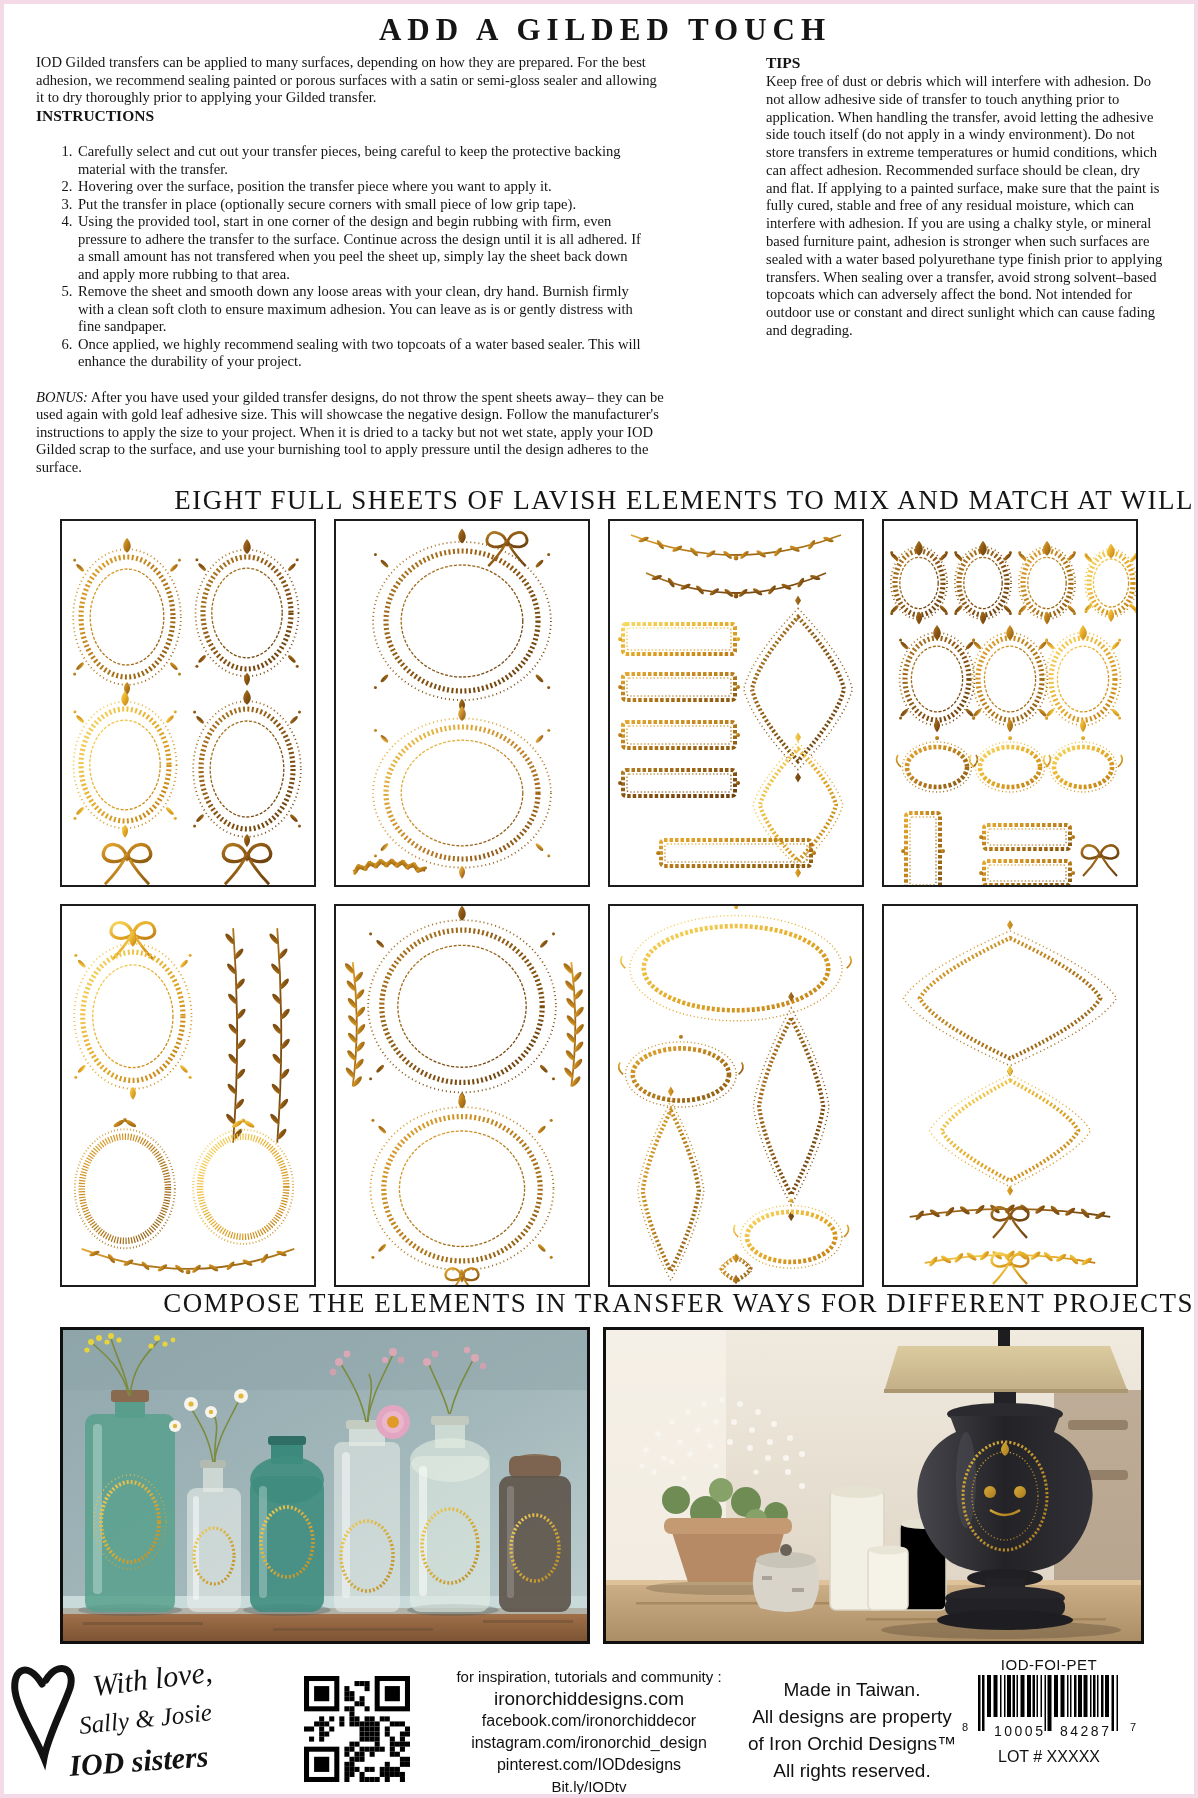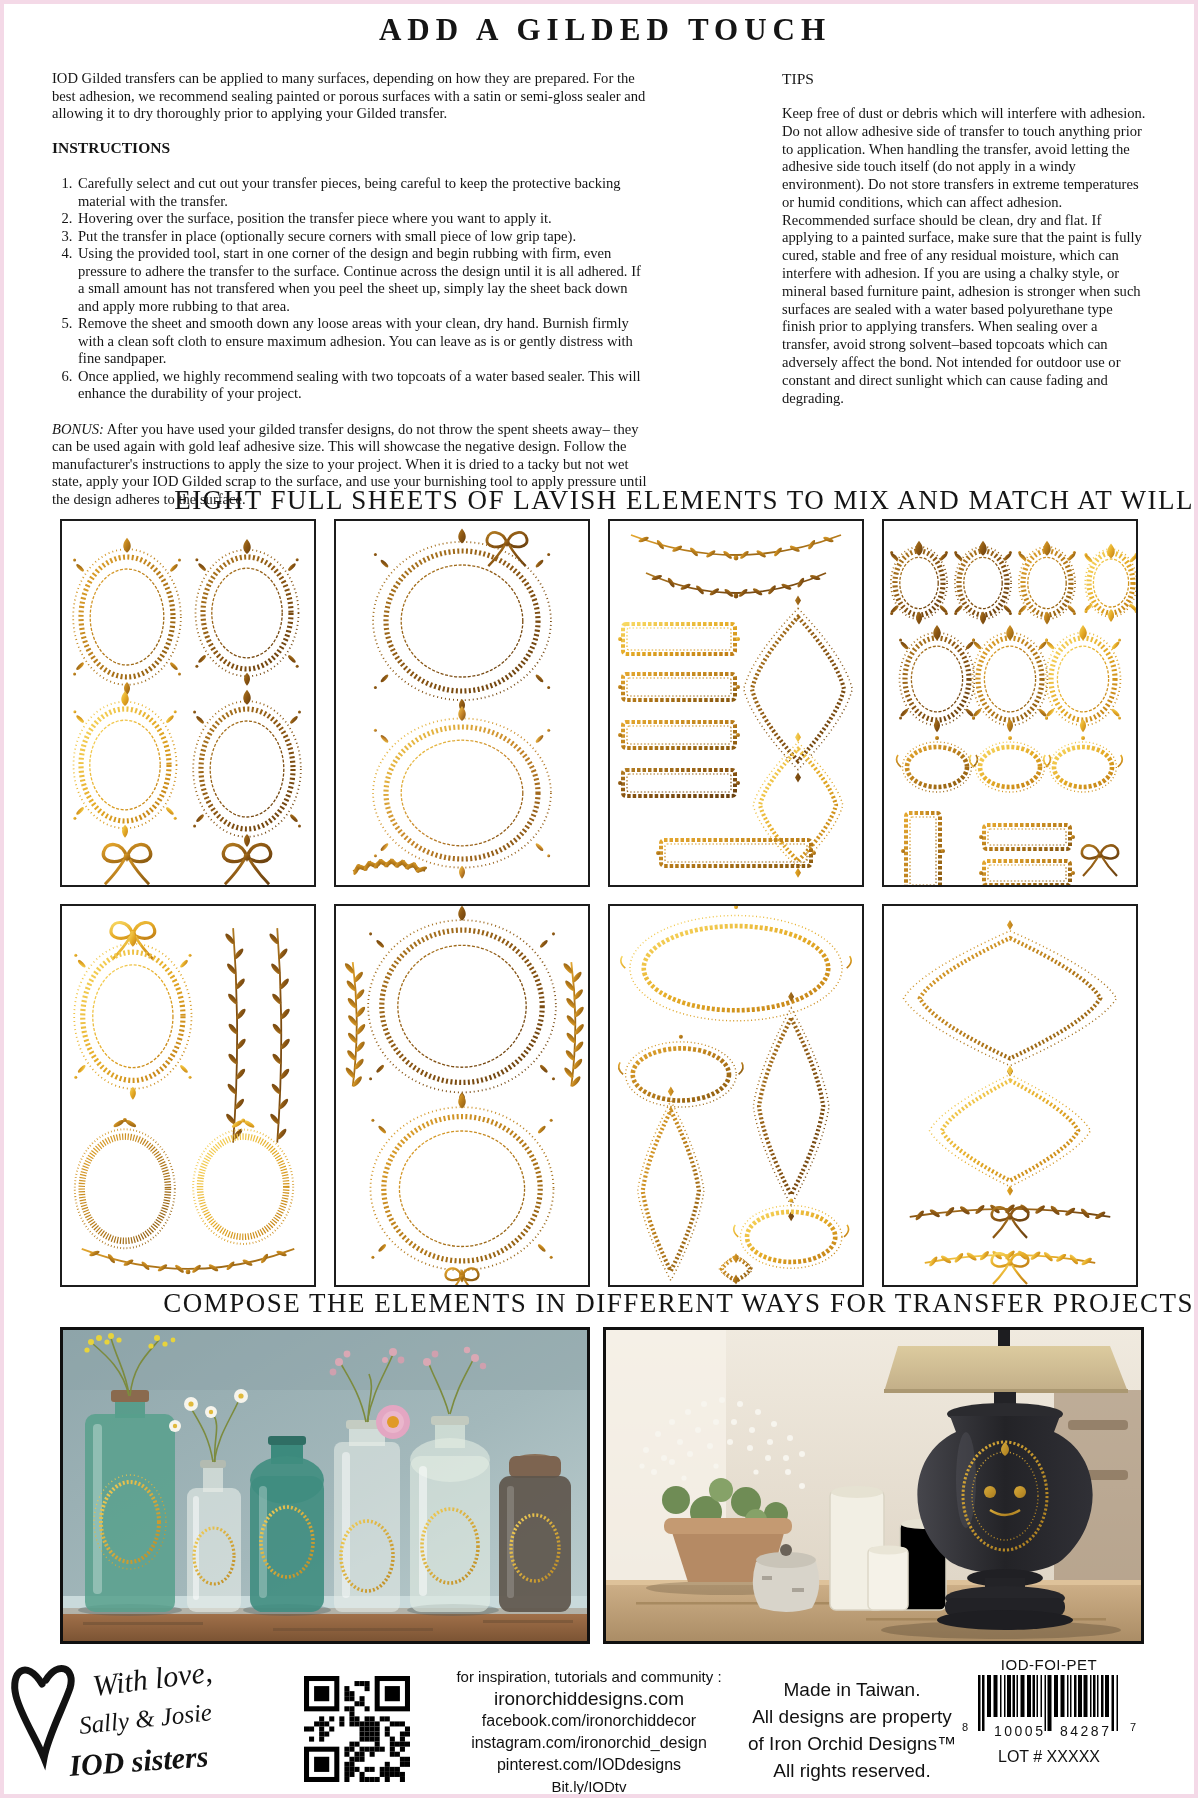--- a/index.html
+++ b/index.html
@@ -6,25 +6,25 @@
   .page{position:relative;width:1198px;height:1798px;box-sizing:border-box;background:#fff;
         border:4px solid #f4d9e7;font-family:"Liberation Serif",serif;color:#151515;overflow:hidden}
 
   .title{position:absolute;top:8px;left:12px;right:0;text-align:center;
          font-size:31px;font-weight:700;letter-spacing:6px}
 
   .cols{position:absolute;top:50px;left:32px;width:1128px;display:flex}
   .col-left{width:628px;font-size:14.6px;line-height:1.2}
   .col-gap{width:102px}
   .col-right{width:398px;font-size:14.6px;line-height:1.22}
-  .cols p{margin:16px}
+  .cols p{margin:0}
   .h-instructions{font-weight:700;font-size:15.5px}
   .col-left ol{margin:18px;padding-left:22px}
   .col-left li{margin:0;padding-left:2px}
-  .tips-h{font-weight:400;font-size:15.5px}
+  .tips-h{font-weight:700;font-size:15.5px}
   .tips-warning{font-weight:700;font-size:16.2px;line-height:1.2;margin:4px 0 7px;width:372px}
 
   .big-header{position:absolute;left:0;right:0;text-align:right;font-size:27px;
               letter-spacing:1.5px;font-weight:400;white-space:nowrap}
   #sheets-header{top:481px}
   #compose-header{top:1284px}
 
   .grid{position:absolute;left:56px;top:515px;display:grid;
         grid-template-columns:repeat(4,256px);grid-template-rows:368px 383px;gap:17px 18px}
   .panel{border:2px solid #1c1c1c;background:#fff;box-sizing:border-box}
@@ -754,21 +754,21 @@
           <ellipse cx="175.99999999999994" cy="350.88" rx="6" ry="2.16" fill="url(#g7_0)" transform="rotate(-35.44930034810518 175.99999999999994 350.88)"></ellipse>
           <ellipse cx="188.75" cy="352.5" rx="6" ry="2.16" fill="url(#g7_0)" transform="rotate(50.1420260853813 188.75 352.5)"></ellipse>
           <ellipse cx="201.49999999999994" cy="354.48" rx="6" ry="2.16" fill="url(#g7_0)" transform="rotate(-32.279189325349364 201.49999999999994 354.48)"></ellipse>
           <path d="M0,0 c-4,-12 -16,-12 -18,-4 c-2,8 10,10 18,4 c8,6 20,4 18,-4 c-2,-8 -14,-8 -18,4 z" fill="none" stroke="url(#g7_0)" stroke-width="2.6" transform="translate(125 356) scale(1)"></path>
           <path d="M-2,2 c-6,10 -10,14 -15,19 M2,2 c6,10 10,14 15,19" fill="none" stroke="url(#g7_0)" stroke-width="2.2" transform="translate(125 356) scale(1)"></path>
           <circle cx="125" cy="356" r="2.6" fill="url(#g7_0)"></circle>
         </svg>
       </div>
   </div>
 
-  <div class="big-header" id="compose-header">COMPOSE THE ELEMENTS IN DIFFERENT WAYS FOR TRANSFER PROJECTS</div>
+  <div class="big-header" id="compose-header">COMPOSE THE ELEMENTS IN TRANSFER WAYS FOR DIFFERENT PROJECTS</div>
 
   <div class="photo" id="photo-left">
     <svg viewBox="0 0 524 311" preserveAspectRatio="none">
       <defs>
         <linearGradient id="pwall" x1="0" y1="0" x2="1" y2="1">
           <stop offset="0" stop-color="#90a7ac"></stop>
             <stop offset=".55" stop-color="#a3b8bb"></stop>
             <stop offset="1" stop-color="#bfd0d1"></stop>
         </linearGradient>
         <linearGradient id="pwood" x1="0" y1="0" x2="0" y2="1">

